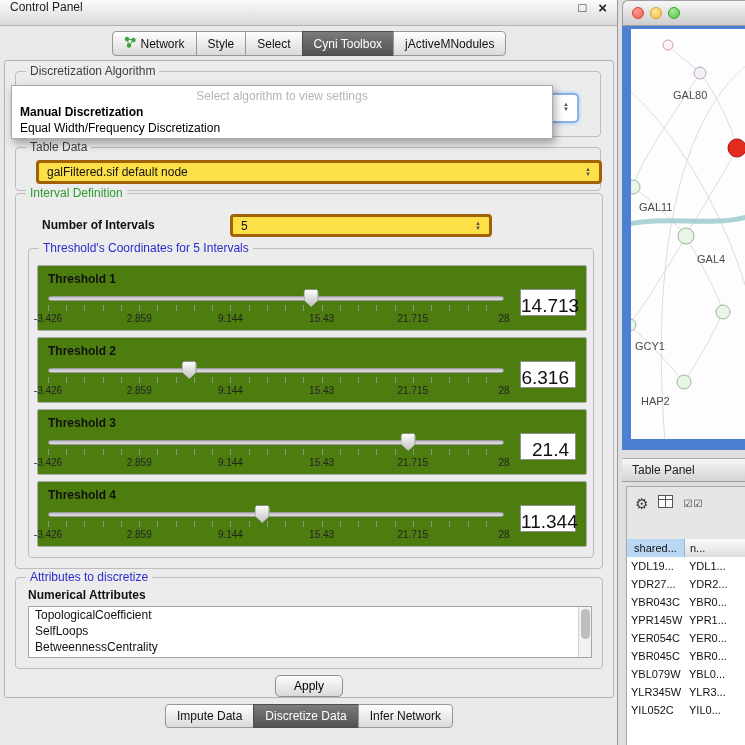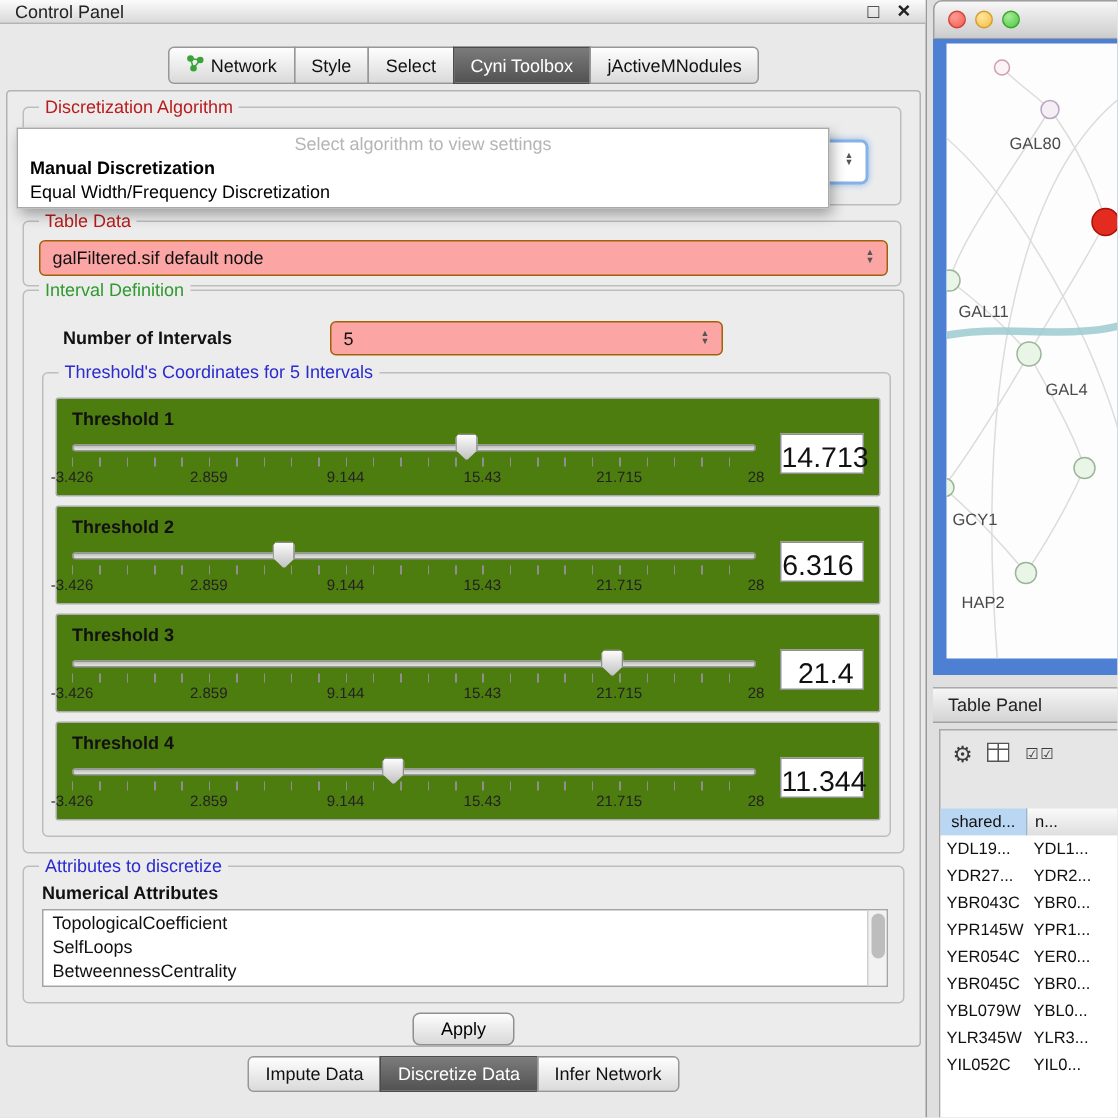--- a/index.html
+++ b/index.html
@@ -4,47 +4,47 @@
 <style>
   * { margin:0; padding:0; box-sizing:border-box; }
   html,body { width:745px; height:745px; }
   body {
     position:relative; overflow:hidden;
     font-family:"Liberation Sans", sans-serif;
     background:#dfdfdf; color:#111; font-size:12px;
   }
   
   .cp { position:absolute; left:0; top:0; width:618px; height:745px; background:#e9e9e9; border-right:1px solid #9a9a9a; }
-  .cp-titlebar { position:absolute; left:0; top:0; width:100%; height:16px;
+  .cp-titlebar { position:absolute; left:0; top:0; width:100%; height:26px;
     background:linear-gradient(#fbfbfb,#d9d9d9); border-bottom:1px solid #b3b3b3;
-    display:flex; align-items:center; padding:0 10px; font-size:12px; color:#222; }
+    display:flex; align-items:flex-start; padding:0 10px; font-size:12px; color:#222; }
   .win-btns { margin-left:auto; display:flex; gap:12px; align-items:center; }
   .win-btn { font-size:13px; color:#222; cursor:default; line-height:1; }
   .win-btn.close { font-weight:bold; font-size:15px; }
 
   .seg-tabs { display:flex; justify-content:center; }
   .top-tabs { position:absolute; top:31px; left:0; width:618px; }
   .bottom-tabs { position:absolute; top:704px; left:0; width:618px; }
   .tab { font-size:12px; padding:4px 11px; background:linear-gradient(#fefefe,#dadada);
     border:1px solid #979797; margin-left:-1px; color:#111; display:flex; align-items:center; gap:5px; white-space:nowrap; }
   .tab:first-child { border-radius:4px 0 0 4px; margin-left:0; }
   .tab:last-child { border-radius:0 4px 4px 0; }
   .tab.selected { background:linear-gradient(#7b7b7b,#525252); color:#fff; border-color:#4c4c4c; }
 
   .content { position:absolute; left:4px; top:60px; width:610px; height:638px;
     border:1px solid #b3b3b3; border-radius:3px; background:#ececec; }
 
   .groupbox { position:absolute; border:1px solid #bdbdbd; border-radius:4px; }
   .gb-title { position:absolute; top:-8px; left:10px; background:#ececec; padding:0 4px; font-size:12px; }
   .gb-title.green { color:#2f9a2f; }
   .gb-title.blue  { color:#2a2ace; }
-  .gb-title.plain { color:#b91c1c; }
-
-  .combo { background:#fca5a5; border:1px solid #a16207; border-radius:4px;
-    display:flex; align-items:center; padding:0 8px; font-size:12px; color:#111; }
+  .gb-title.plain { color:#404040; }
+
+  .combo { background:#fde047; border:3px solid #a16207; border-radius:4px;
+    display:flex; align-items:center; padding:0 8px; font-size:12px; color:#111;margin-left:10px; }
   .combo .arrows { margin-left:auto; display:flex; flex-direction:column; align-items:center;
     font-size:6px; line-height:5px; color:#555; }
 
   
   .algo-combo-frag { position:absolute; left:16px; top:32px; width:558px; height:30px; z-index:1;
     background:#fff; border:2px solid #86b2e8; border-radius:5px; box-shadow:0 0 4px #9cc0ea; }
   .algo-combo-frag .arrows { position:absolute; right:8px; top:7px; display:flex; flex-direction:column;
     font-size:6px; line-height:5px; color:#555; }
   .algo-popup { position:absolute; left:6px; top:24px; width:542px; height:54px; z-index:3;
     background:#fff; border:1px solid #a9a9a9; box-shadow:2px 4px 9px rgba(0,0,0,0.35); padding:2px 0; }

